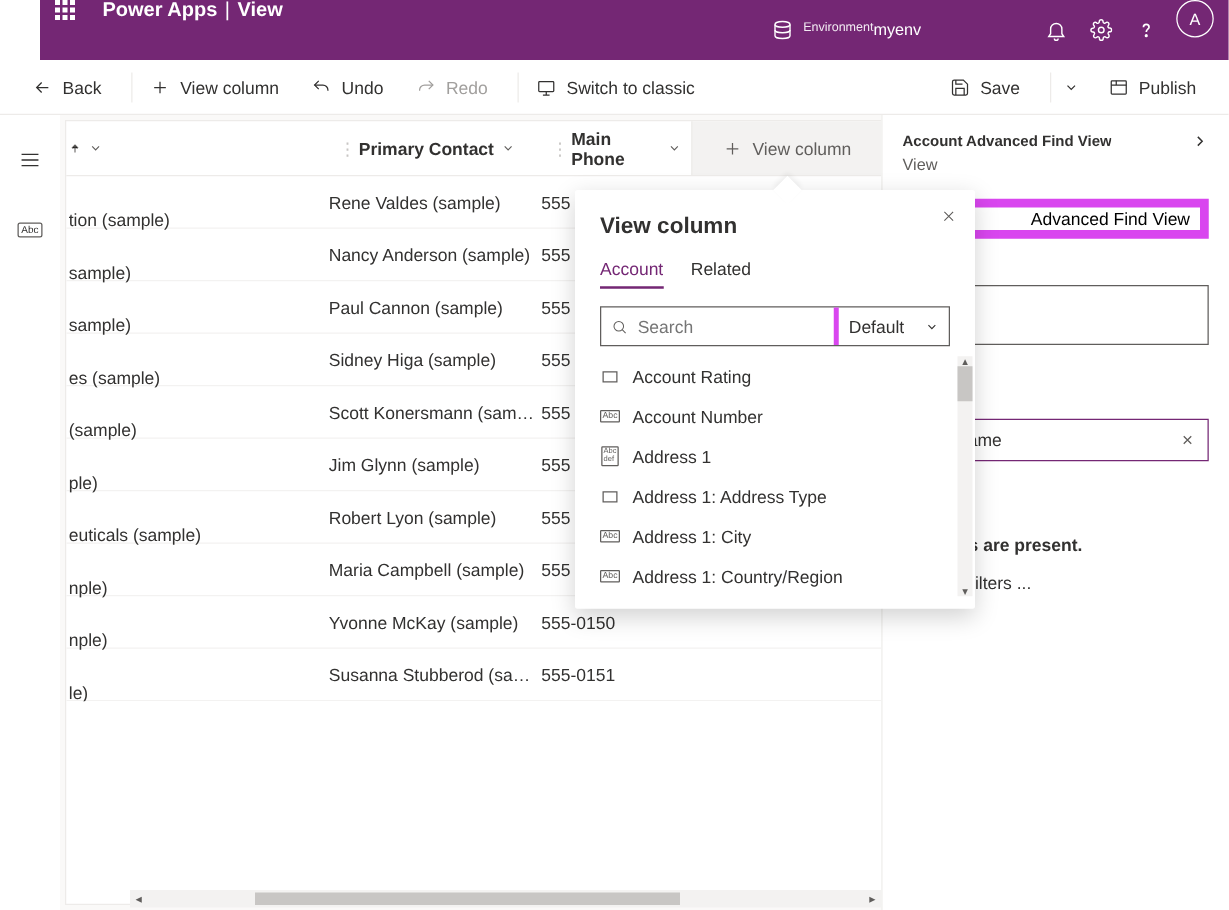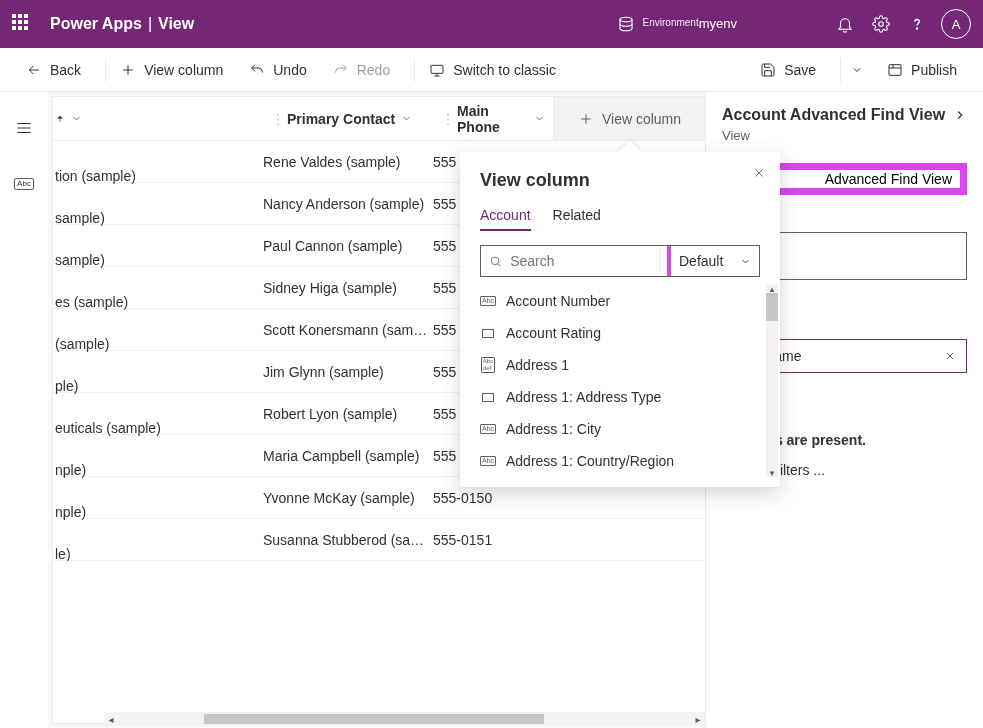--- a/index.html
+++ b/index.html
@@ -1,19 +1,19 @@
 <!DOCTYPE html>
 <html><head>
 <meta charset="utf-8">
 <style>
   * { box-sizing: border-box; margin: 0; padding: 0; font-family: 'Segoe UI', sans-serif; }
   body { font-size: 14px; color: #323130; background: #fff; width: 983px; height: 728px; overflow: hidden; position: relative; }
 
   
-  .top-header { background: #742774; height: 48px; display: flex; align-items: center; color: #fff; padding: 0 12px; }
+  .top-header { background: #742774; height: 48px; display: flex; color: #fff; padding: 0 12px; margin-left: 32px; }
   .waffle { width: 20px; height: 20px; display: grid; grid-template-columns: repeat(3,4px); grid-template-rows: repeat(3,4px); gap: 2px; margin-right: 18px; cursor: pointer; }
   .waffle span { background: #fff; width: 4px; height: 4px; }
   .app-title { font-size: 16px; font-weight: 600; }
   .app-title .sep { margin: 0 6px; font-weight: 400; }
   .header-spacer { flex: 1; }
   .env-block { display: flex; align-items: center; margin-right: 90px; cursor: pointer; }
   .env-icon { margin-right: 8px; }
   .env-text { display: flex; flex-direction: row; line-height: 1.1; }
   .env-label { font-size: 10px; opacity: 0.9; }
   .env-name { font-size: 13px; }
@@ -56,21 +56,21 @@
 
   .hscroll { position: absolute; bottom: 2px; left: 56px; right: 0; height: 14px; background: #f3f2f1; }
   .hscroll-thumb { position: absolute; left: 100px; width: 340px; top: 2px; height: 10px; background: #c8c6c4; }
   .hscroll-arrow { position: absolute; top: 0; width: 14px; height: 14px; display:flex; align-items:center; justify-content:center; color:#605e5c; font-size:10px;}
   .hscroll-arrow.left { left: 0; }
   .hscroll-arrow.right { right: 0; }
 
   
   .right-panel { width: 278px; border-left: 1px solid #edebe9; padding: 14px 16px 0 16px; background: #fff; overflow: hidden;}
   .rp-title-row { display: flex; align-items: center; justify-content: space-between; }
-  .rp-title { font-size: 16px; font-weight: 600; white-space: nowrap; overflow: hidden; text-overflow: ellipsis;}
+  .rp-title { font-size: 12px; font-weight: 600; white-space: nowrap; overflow: hidden; text-overflow: ellipsis;}
   .rp-sub { color: #605e5c; font-size: 13px; margin-top: 4px; margin-bottom: 20px;}
   .rp-field { margin-bottom: 16px; }
   .rp-label { font-size: 13px; margin-bottom: 6px; display:block;}
   .rp-input { width: 100%; height: 32px; border: 7px solid #d946ef; padding: 0 8px; font-size: 14px; }
   .rp-textarea { width: 100%; height: 48px; border: 1px solid #605e5c; padding: 6px 8px; font-size: 14px; resize: none;}
   .rp-sortbox { border: 1px solid #742774; height: 34px; display: flex; align-items: center; padding: 0 10px; justify-content: space-between; color: #323130;}
   .rp-sortbox .x { color: #605e5c; cursor: pointer; }
   .rp-sortlink { color: #742774; font-size: 13px; margin-top: 8px; display: flex; align-items: center; cursor: pointer;}
   .rp-sortlink svg { margin-left: 6px;}
   .rp-filters { margin-top: 36px; }
@@ -400,29 +400,29 @@
       <div class="pop-dd">
         <span>Default</span>
         <svg width="11" height="11" viewBox="0 0 24 24" fill="none" stroke="#323130" stroke-width="2">
             <path d="M6 9l6 6 6-6"></path>
           </svg>
       </div>
     </div>
     <div class="pop-list" id="pop-list">
       <div class="pop-item">
           <span class="ii">
+            <span class="tiny-rect"></span>
+          </span>
+          <span>Account Rating</span>
+        </div>
+        <div class="pop-item">
+          <span class="ii">
             <span class="tiny-abc">Abc</span>
           </span>
           <span>Account Number</span>
-        </div>
-        <div class="pop-item">
-          <span class="ii">
-            <span class="tiny-rect"></span>
-          </span>
-          <span>Account Rating</span>
         </div>
         <div class="pop-item">
           <span class="ii">
             <span class="tiny-abc" style="font-size:6px;">Abc<br>def</span>
           </span>
           <span>Address 1</span>
         </div>
         <div class="pop-item">
           <span class="ii">
             <span class="tiny-rect"></span>

